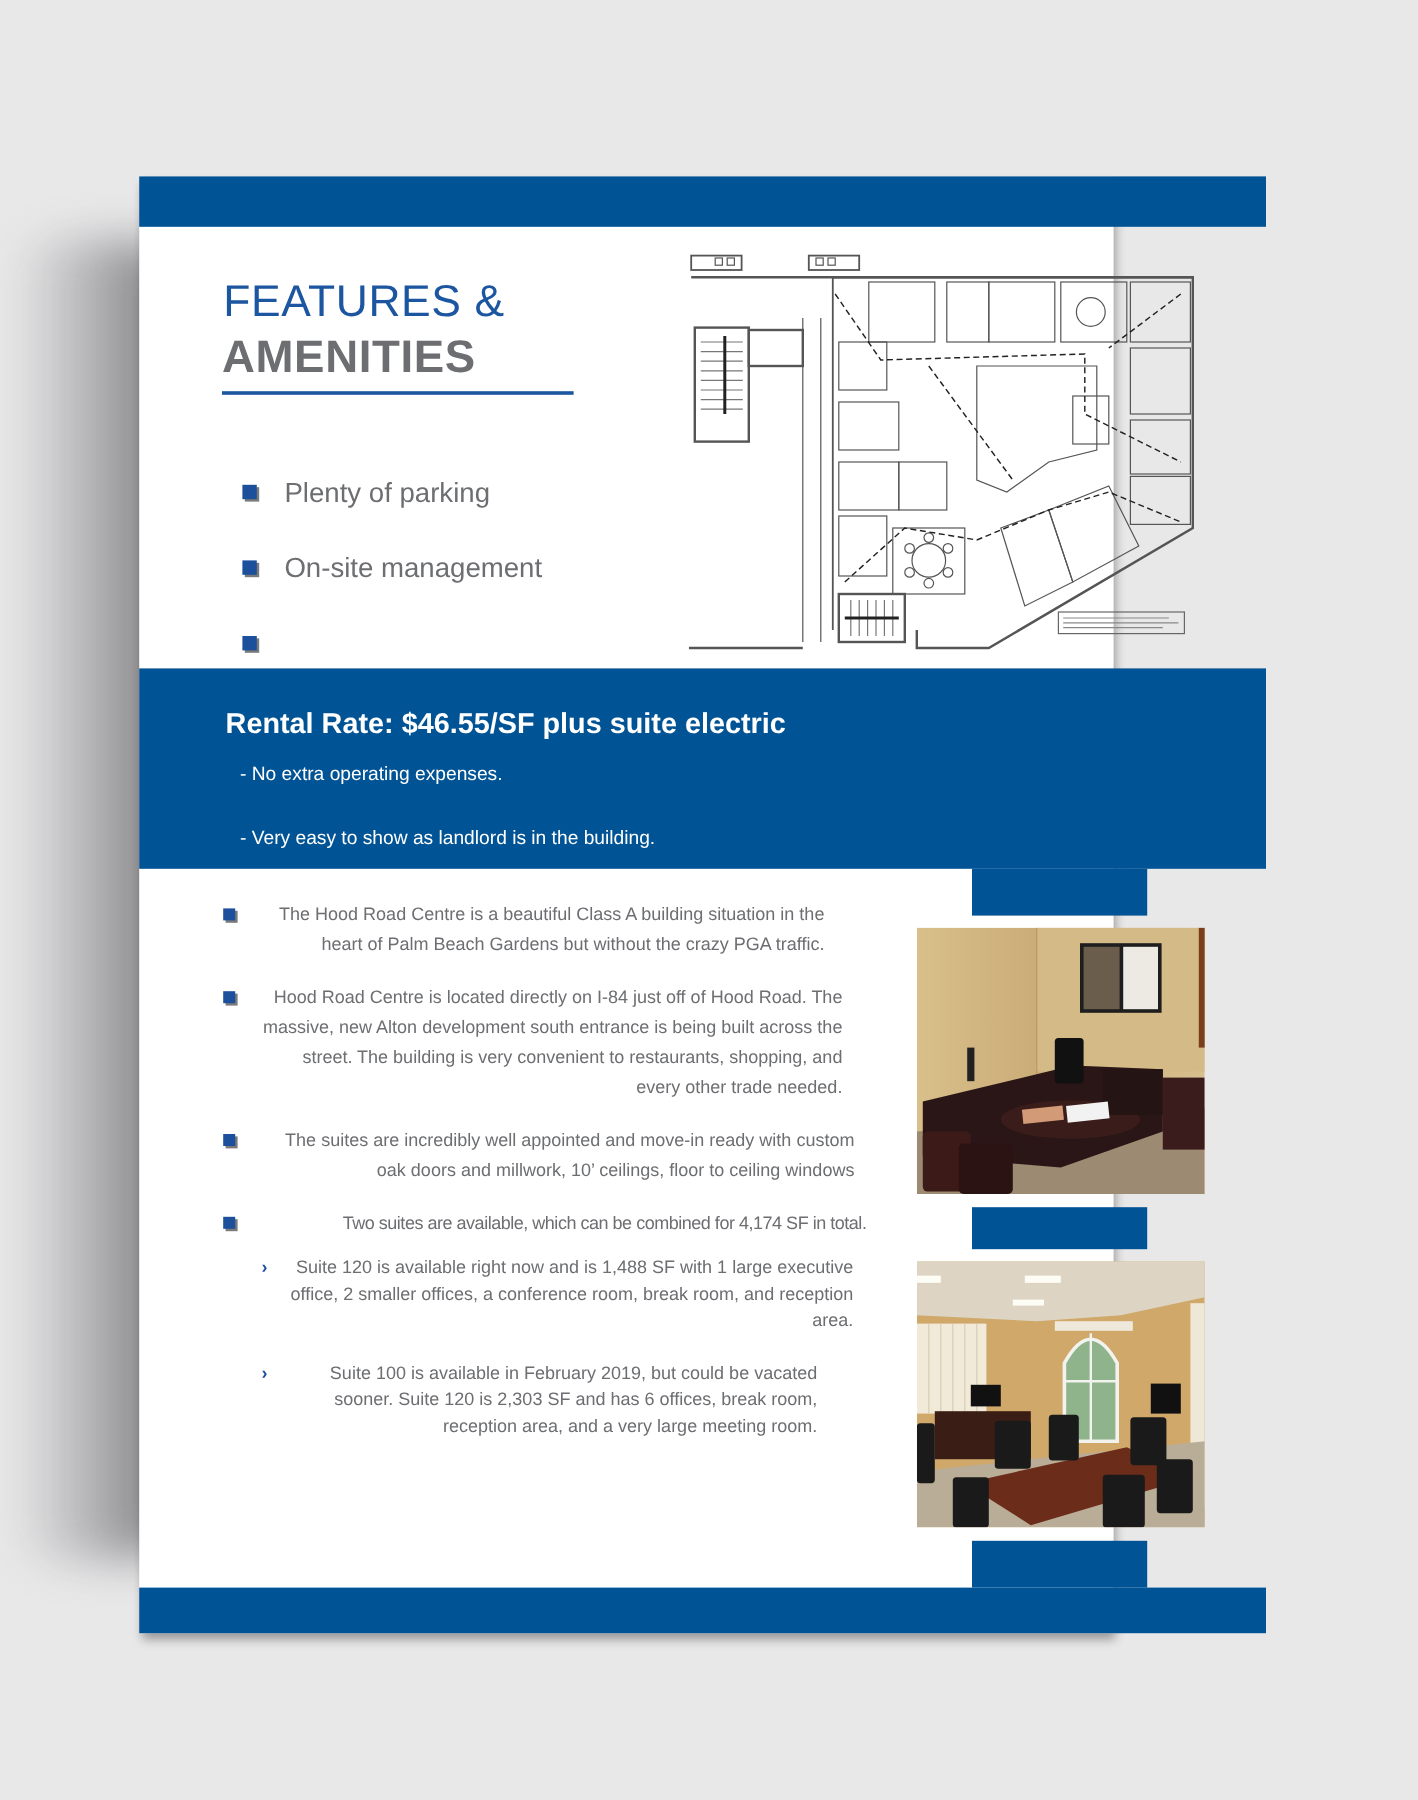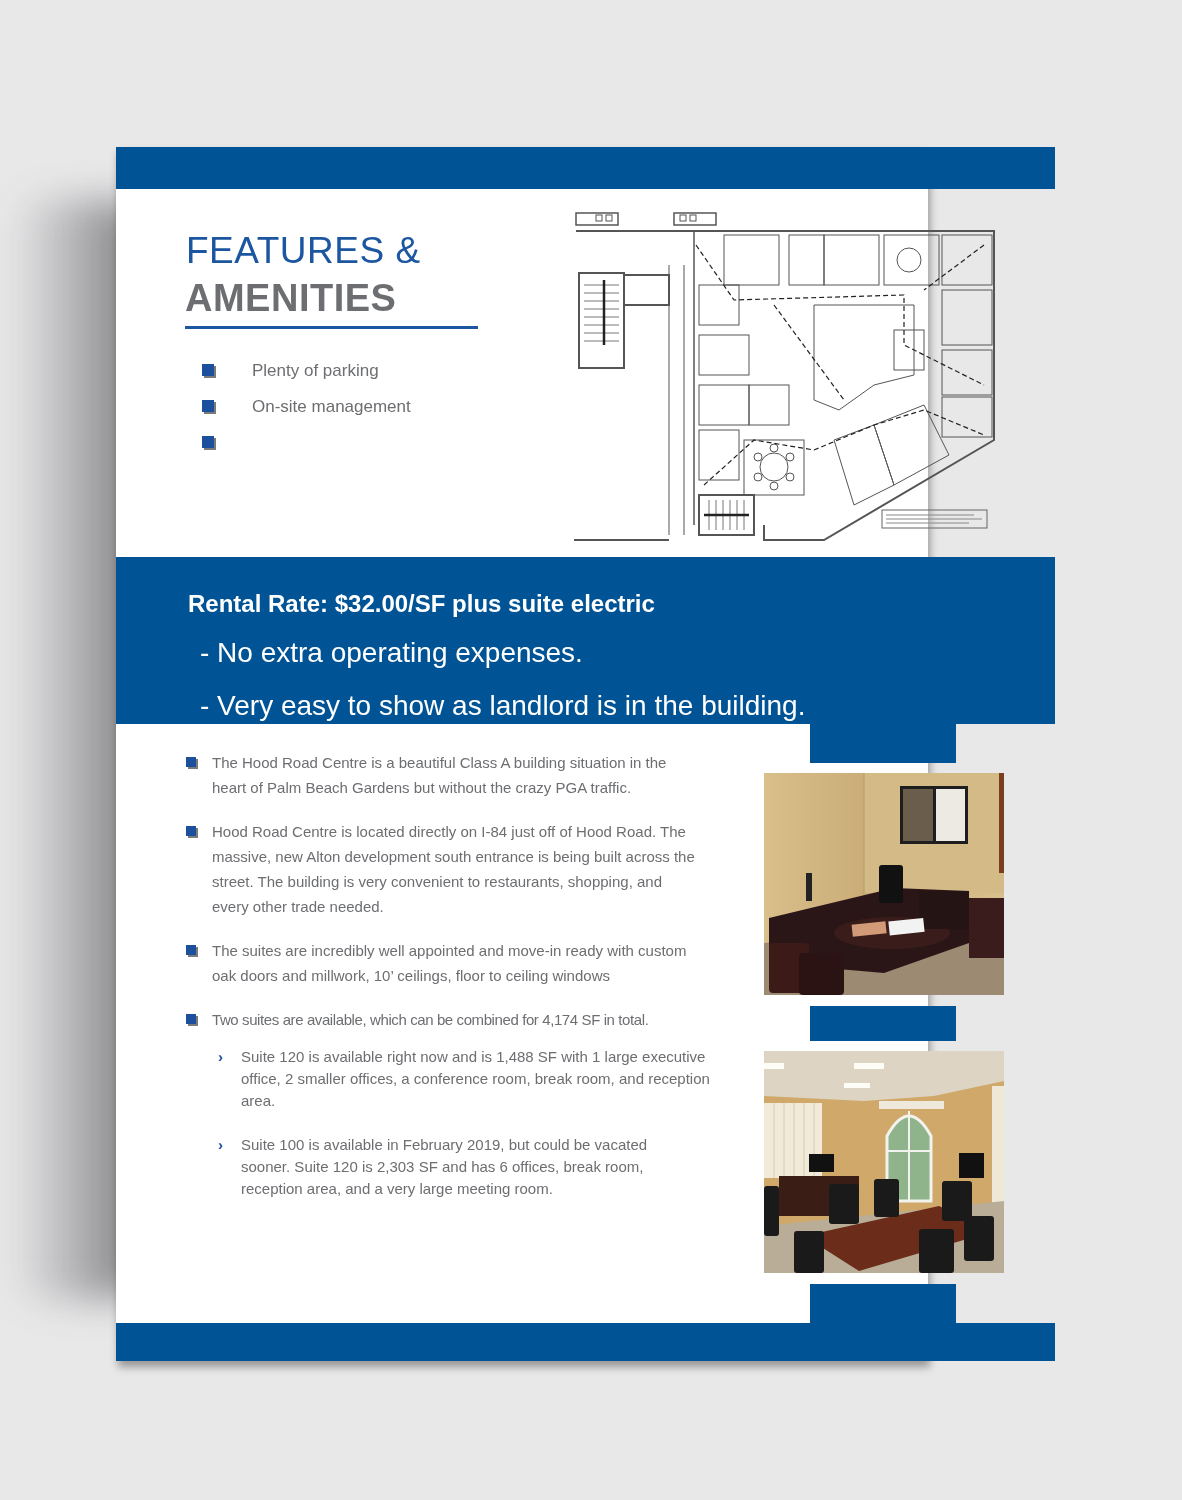--- a/index.html
+++ b/index.html
@@ -29,54 +29,55 @@
   }
   .title-bold {
     position:absolute; left:69px; top:130px;
     font-size:38px; color:#6d6e71; font-weight:bold; letter-spacing:0.5px;
   }
   .title-rule {
     position:absolute; left:69px; top:179px; width:293px; height:3px; background:#1c56a0;
   }
   .feat-list { position:absolute; left:86px; top:212px; margin:0; padding:0; list-style:none; }
   .feat-list li {
-    position:relative; padding-left:50px; font-size:17px; color:#6d6e71;
-    line-height:23px; margin-bottom:13px; width:260px;
+    position:relative; padding-left:35px; font-size:23px; color:#6d6e71;
+    line-height:23px; margin-bottom:13px; width:260px;margin-top:40px;
   }
   .sq {
     position:absolute; left:0; top:5px; width:12px; height:12px; background:#1c4f9c;
     box-shadow:2px 2px 0 #7a7a7a;
   }
 
   .floorplan {
     position:absolute; left:458px; top:58px; width:430px; height:345px;
   }
 
   .band {
     position:absolute; left:0; top:410px; width:939px; height:167px; background:#005394;
     color:#ffffff;
   }
   .band-title { position:absolute; left:72px; top:33px; font-size:24px; font-weight:bold; }
-  .band-line { position:absolute; left:84px; font-size:28px; }
+  .band-line { position:absolute; left:84px; font-size:16px; }
   .band-line.l1 { top:80px; }
   .band-line.l2 { top:116px;margin-top:17px; }
 
   .tab { position:absolute; left:694px; width:146px; background:#005394; }
   .tab.t1 { top:577px; height:39px; }
   .tab.t2 { top:859px; height:35px; }
   .tab.t3 { top:1137px; height:39px; }
 
   .photo { position:absolute; left:648px; width:240px; height:222px; overflow:hidden; }
   .photo.p1 { top:626px; }
   .photo.p2 { top:904px; }
 
   .body-list { position:absolute; left:70px; top:603px; width:530px; margin:0; padding:0; list-style:none; }
   .body-list > li {
     position:relative; padding-left:26px; font-size:15px; color:#6d6e71; line-height:25px;
     margin-bottom:19px;
+    text-align:right;
   }
   .body-list .sq { top:7px; width:10px; height:10px; }
   .sub-list { list-style:none; margin:14px 0 0 0; padding:0; }
   .sub-list li {
     position:relative; padding-left:29px; font-size:15px; color:#6d6e71; line-height:22px;
     margin-bottom:22px; width:470px;
   }
   .chev { position:absolute; left:6px; top:0; color:#1c4f9c; font-weight:bold; font-size:15px; }
 </style>
 </head>
@@ -191,21 +192,21 @@
 
     <rect x="308" y="305" width="105" height="18" stroke="#666"></rect>
     <g stroke="#888">
       <line x1="312" y1="310" x2="400" y2="310"></line>
       <line x1="312" y1="314" x2="408" y2="314"></line>
       <line x1="312" y1="318" x2="395" y2="318"></line>
     </g>
   </svg>
 
   <div class="band">
-    <div class="band-title">Rental Rate: $32.00/SF plus suite electric</div>
+    <div class="band-title">Rental Rate: $46.55/SF plus suite electric</div>
     <div class="band-line l1">- No extra operating expenses.</div>
     <div class="band-line l2">- Very easy to show as landlord is in the building.</div>
   </div>
 
   <div class="tab t1"></div>
   <div class="tab t2"></div>
   <div class="tab t3"></div>
 
   <div class="photo p1">
     <svg width="240" height="222" viewBox="0 0 240 222">

